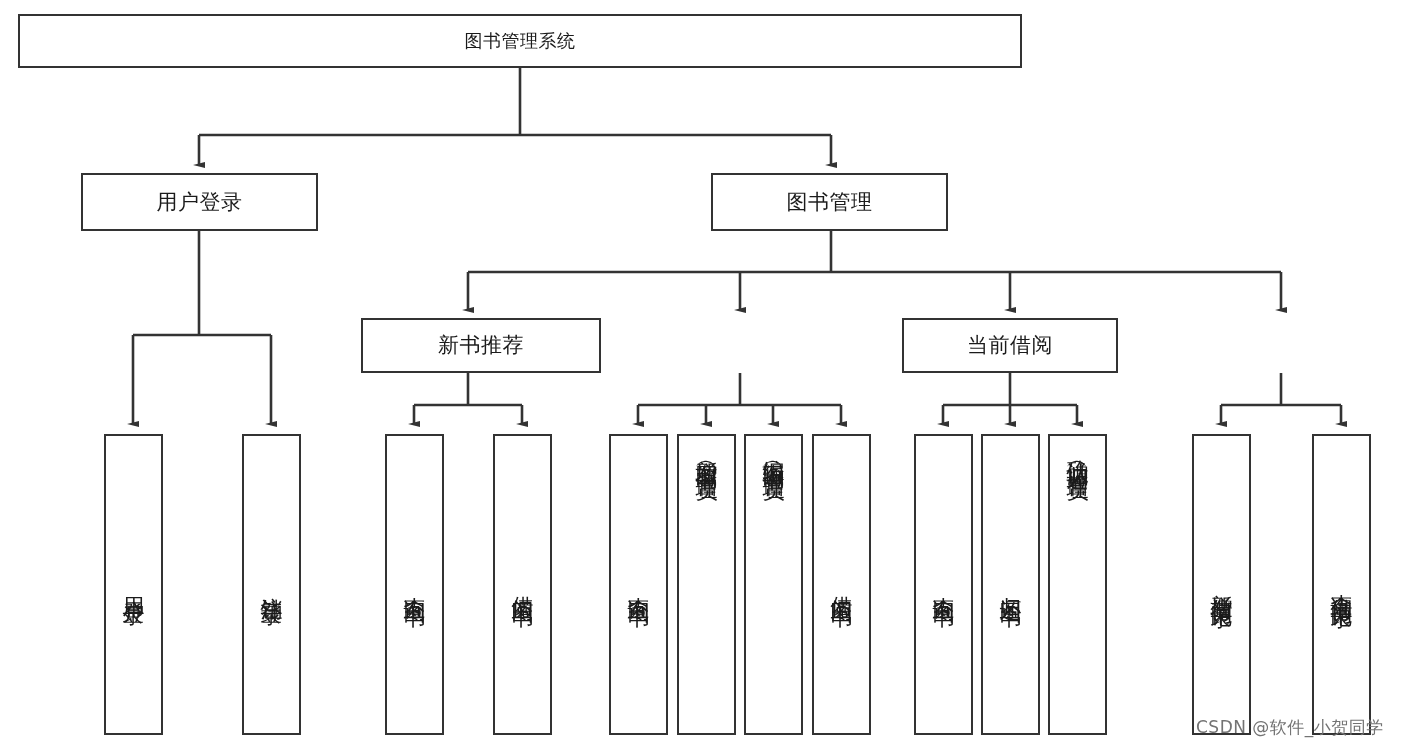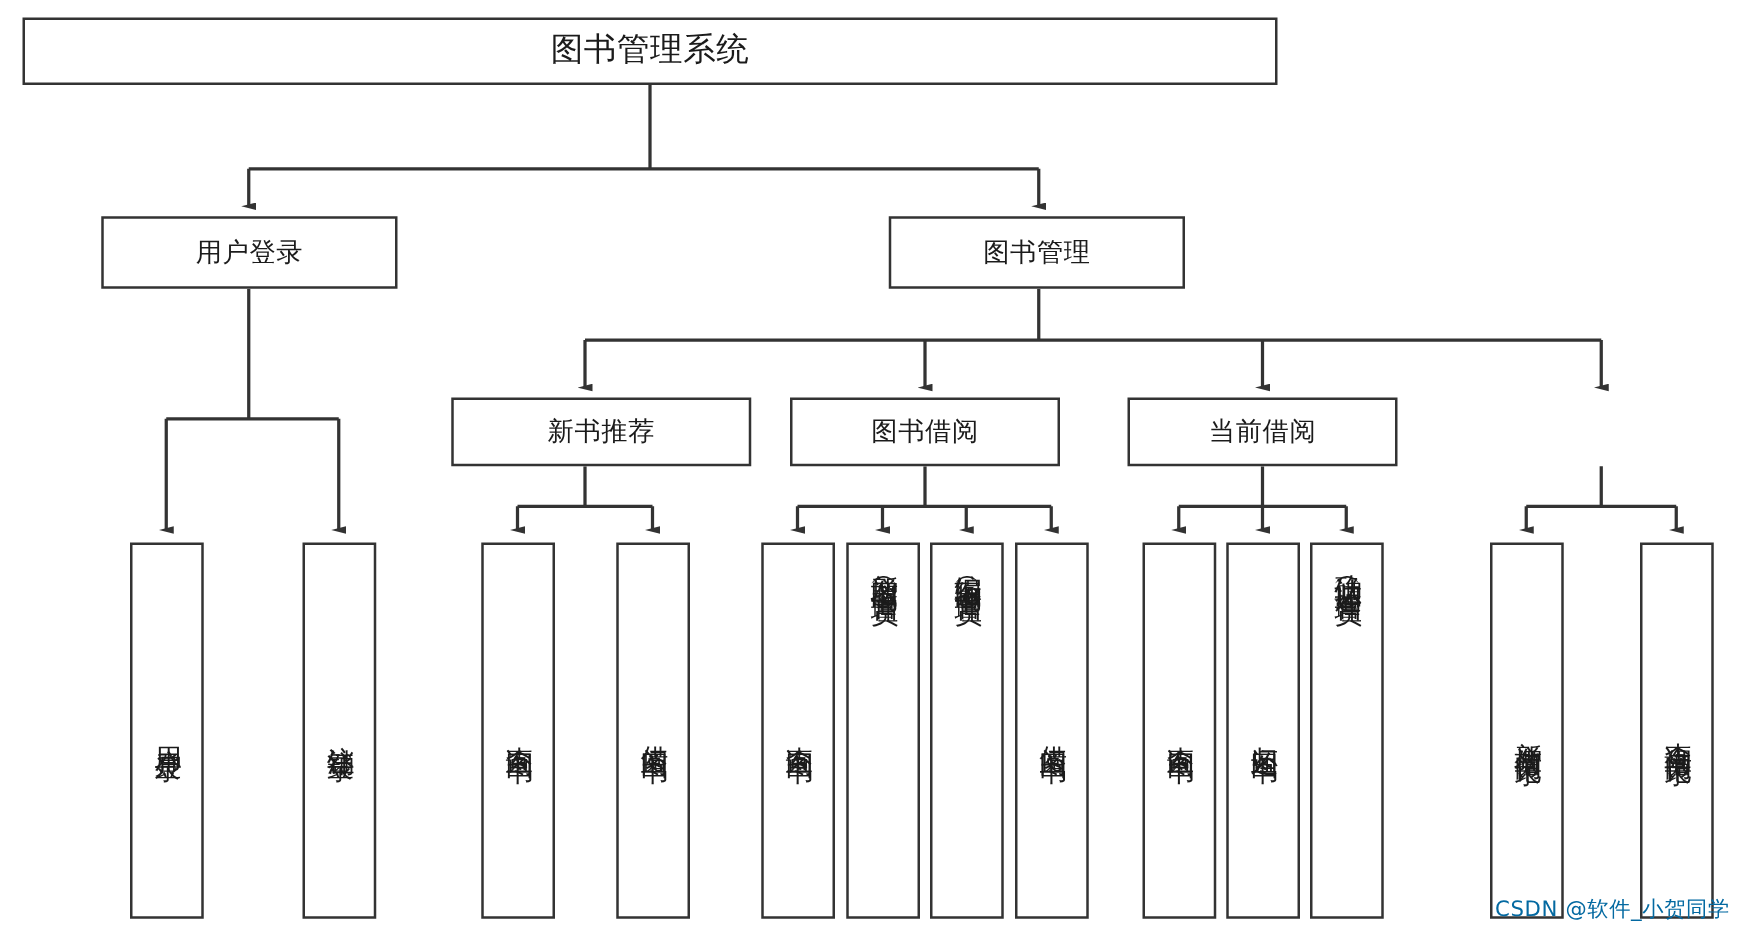--- a/index.html
+++ b/index.html
@@ -41,22 +41,21 @@
     text-align: center;
     line-height: 1.18;
     white-space: pre;
   }
   
   .node.horiz .label {
     font-size: 21px;
     letter-spacing: 0.5px;
   }
   .node.root .label {
-    font-size: 26px;
-    font-family: Liberation Mono, monospace;
+    font-size: 18px;
   }
   
   .node.vert {
     align-items: center;
     justify-content: center;
     padding: 6px 0;
   }
   .node.vert .label {
     writing-mode: vertical-rl;
     text-orientation: upright;
@@ -64,21 +63,21 @@
     line-height: 1.0;
     letter-spacing: 3px;
     white-space: nowrap;
   }
   .node.vert.top-aligned {
     align-items: flex-start;
   }
   .watermark {
     position: absolute;
     font-size: 17px;
-    color: #0369a1;
+    color: #737373;
     white-space: nowrap;
     letter-spacing: 0.5px;
   }
 </style>
 </head>
 <body>
 
 <div id="canvas">
 
   <svg id="wires" viewBox="0 0 1405 747" width="1405" height="747" xmlns="http://www.w3.org/2000/svg">
@@ -138,23 +137,20 @@
   <div class="node horiz" style="left:81px; top:173px; width:237px; height:58px;">
     <span class="label">用户登录</span>
   </div>
   <div class="node horiz" style="left:711px; top:173px; width:237px; height:58px;">
     <span class="label">图书管理</span>
   </div>
 
   <div class="node horiz" style="left:361px; top:318px; width:240px; height:55px;">
     <span class="label">新书推荐</span>
   </div>
-  <div class="node horiz" style="left:632px; top:318px; width:216px; height:55px;">
-    <span class="label">图书借阅</span>
-  </div>
   <div class="node horiz" style="left:902px; top:318px; width:216px; height:55px;">
     <span class="label">当前借阅</span>
   </div>
 
   <div class="node vert" style="left:104px; top:434px; width:59px; height:301px;">
     <span class="label">用户登录</span>
   </div>
   <div class="node vert" style="left:242px; top:434px; width:59px; height:301px;">
     <span class="label">注销登录</span>
   </div>

